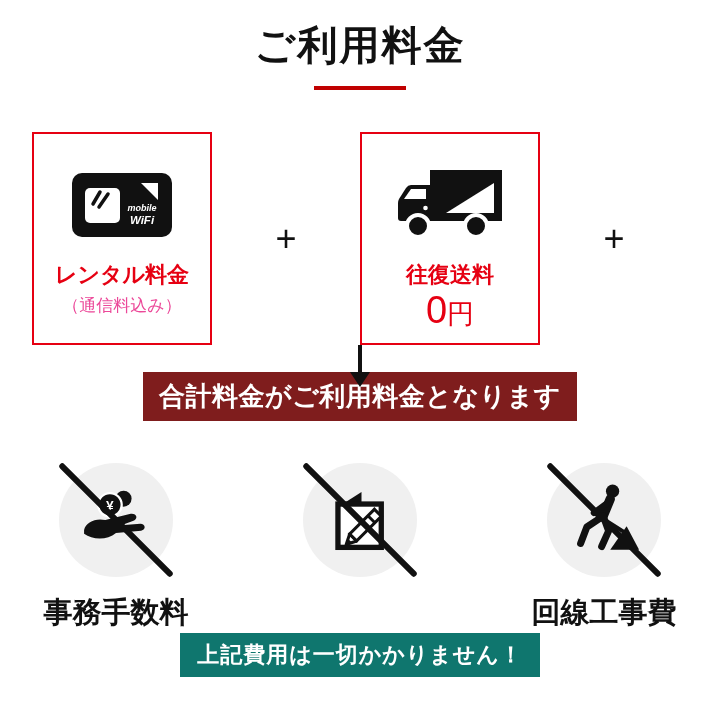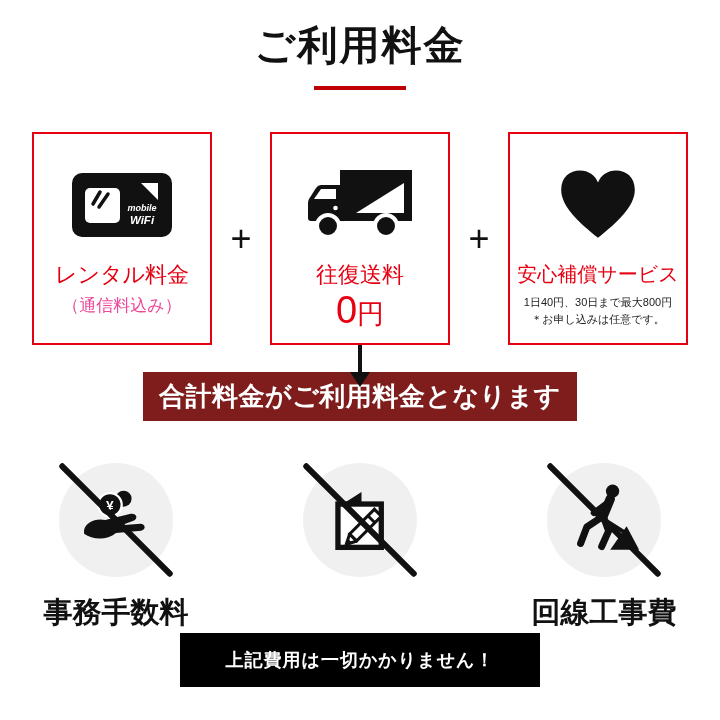--- a/index.html
+++ b/index.html
@@ -25,21 +25,21 @@
     position:absolute; top:132px; left:32px; width:656px; height:213px;
     display:flex; align-items:stretch;
   }
   .fee-box {
     flex:0 0 180px; border:2px solid #e60012; background:#fff;
     display:flex; flex-direction:column; align-items:center;
   }
   .icon-area {
     height:128px; padding-top:14px; display:flex; align-items:center; justify-content:center;
   }
-  .box-label { font-size:22px; font-weight:normal; color:#e60012; line-height:1.2; }
+  .box-label { font-size:22px; font-weight:bold; color:#e60012; line-height:1.2; }
   .box-label.small { font-size:20px; }
   .box-sublabel { font-size:17px; color:#ec4899; margin-top:6px; }
   .price { color:#e60012; font-weight:normal; margin-top:3px; line-height:1; }
   .price .val { font-size:38px; }
   .price .unit { font-size:27px; }
   .box-notes { font-size:11px; color:#222; margin-top:8px; line-height:1.55; text-align:center; }
   .plus-cell {
     flex:1; display:flex; align-items:center; justify-content:center;
     font-size:36px; font-weight:400; color:#111;
   }
@@ -63,24 +63,24 @@
     background:#f0f0f0; display:flex; align-items:center; justify-content:center;
   }
   .strike {
     position:absolute; left:50%; top:50%; width:158px; height:6px;
     background:#111; border-radius:3px;
     transform:translate(-50%,-50%) rotate(45deg); z-index:2;
   }
   .fee-label { margin-top:16px; font-size:29px; font-weight:bold; color:#111; }
 
   .bottom-banner {
-    position:absolute; left:180px; top:633px; width:360px; height:54px;
-    background:#000000; color:#fff;
+    position:absolute; left:180px; top:633px; width:360px; height:44px;
+    background:#0f766e; color:#fff;
     display:flex; align-items:center; justify-content:center;
-    font-size:18px; font-weight:bold; letter-spacing:1px;
+    font-size:22px; font-weight:bold; letter-spacing:1px;
   }
 </style>
 </head>
 <body>
 
 <div class="page">
 
   <div class="title">ご利用料金</div>
   <div class="title-underline"></div>
 
@@ -116,32 +116,20 @@
         </svg>
       </div>
       <div class="box-label">往復送料</div>
       <div class="price">
         <span class="val">0</span><span class="unit">円</span>
       </div>
     </div>
 
     <div class="plus-cell">+</div>
 
-    <div class="fee-box">
-      <div class="icon-area">
-        <svg width="80" height="72" viewBox="0 0 100 90">
-          <path d="M50 86 C26 67 4 47 4 26 C4 10 15 2 27.5 2 C38 2 46.5 8 50 17 C53.5 8 62 2 72.5 2 C85 2 96 10 96 26 C96 47 74 67 50 86 Z" fill="#111"></path>
-        </svg>
-      </div>
-      <div class="box-label small">安心補償サービス</div>
-      <div class="box-notes">
-        <div>1日40円、30日まで最大800円</div>
-        <div>＊お申し込みは任意です。</div>
-      </div>
-    </div>
 
   </div>
 
   <svg class="down-arrow" width="30" height="42" viewBox="0 0 30 42">
     <line x1="15" y1="0" x2="15" y2="30" stroke="#111" stroke-width="4"></line>
     <polygon points="5,27 25,27 15,42" fill="#111"></polygon>
   </svg>
 
   <div class="total-banner">合計料金がご利用料金となります</div>
 

